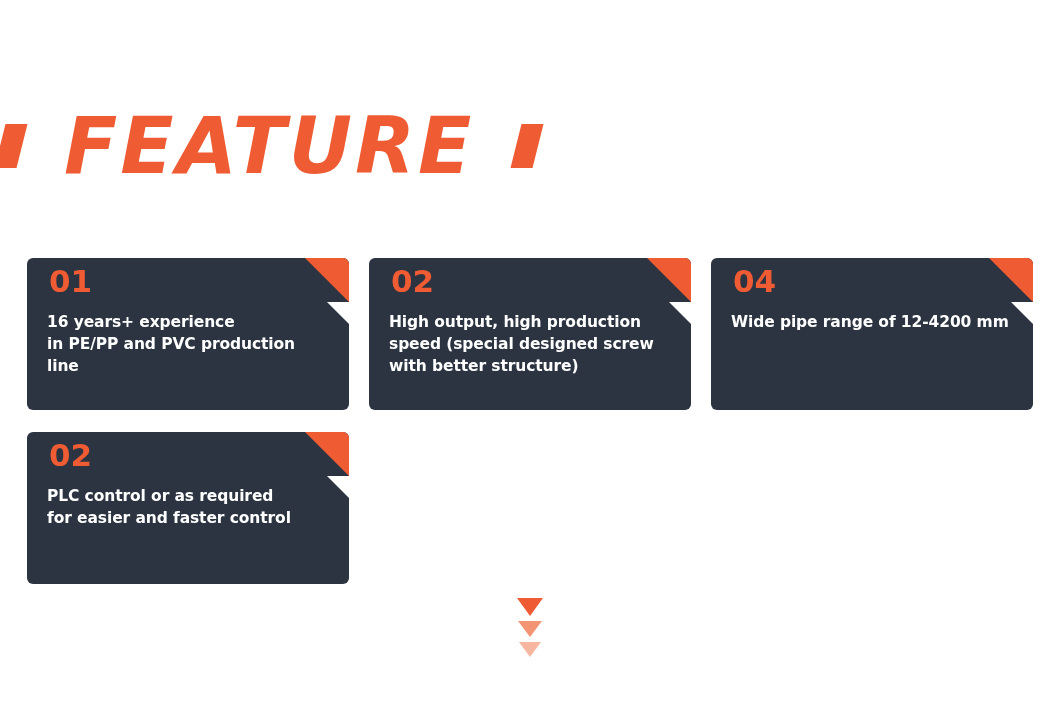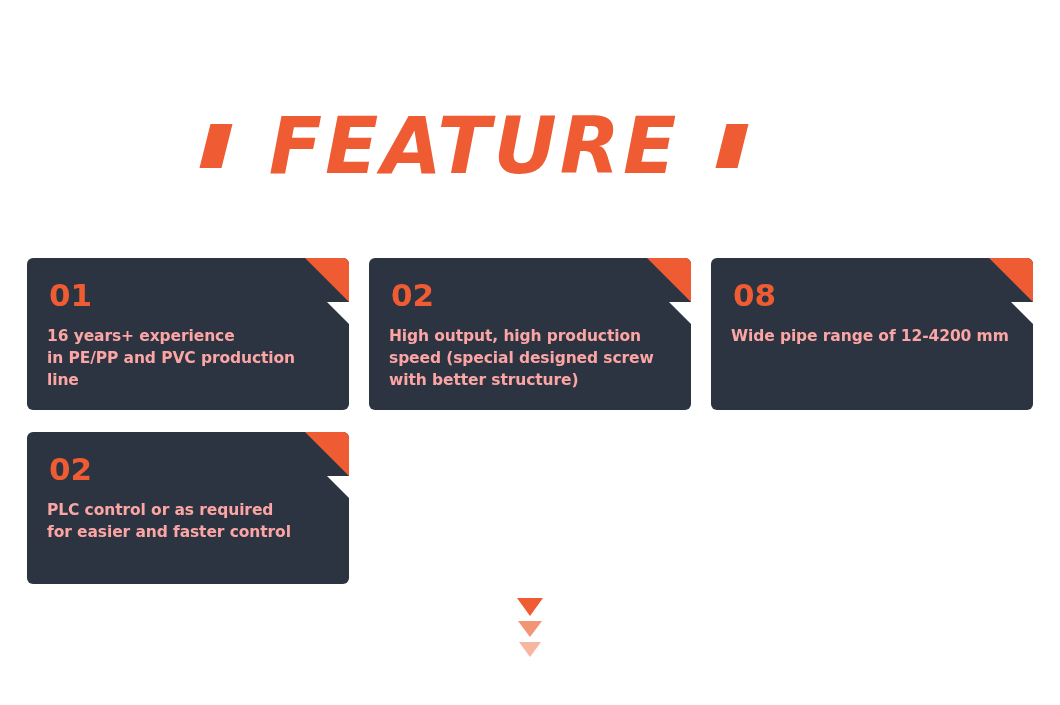--- a/index.html
+++ b/index.html
@@ -17,21 +17,20 @@
 
   
   .header {
     position: absolute;
     left: 0;
     top: 96px;
     width: 948px;
     height: 100px;
     display: flex;
     align-items: center;
-    justify-content: center;
     gap: 42px;
   }
   .slash {
     width: 22px;
     height: 44px;
     background: #ef5b33;
     transform: skewX(-14deg);
     flex: 0 0 auto;
   }
   .title {
@@ -55,36 +54,36 @@
     grid-template-columns: repeat(3, 322px);
     grid-column-gap: 20px;
     grid-row-gap: 22px;
   }
   .card {
     position: relative;
     height: 152px;
     background: #2b3440;
     border-radius: 6px;
     overflow: hidden;
-    padding: 18px 20px 0 20px;
+    padding: 4px 20px 0 20px;
     box-sizing: border-box;
   }
   .card-num {
     font-family: "DejaVu Sans", sans-serif;
     font-size: 31px;
     font-weight: bold;
     color: #ef5b33;
     line-height: 1;
     margin: 4px 0 14px 2px;
   }
   .card-text {
     font-family: "DejaVu Sans", sans-serif;
     font-size: 15.5px;
     font-weight: bold;
-    color: #fca5a5;
+    color: #ffffff;
     line-height: 1.42;
     white-space: pre-line;
     letter-spacing: -0.1px;
   }
   
   .fold {
     position: absolute;
     top: 0;
     right: 0;
     width: 0;
@@ -151,21 +150,21 @@
     <div class="card-num">02</div>
     <div class="card-text">High output, high production
 speed (special designed screw
 with better structure)</div>
   </div>
 
   <div class="card">
     <div class="fold">
         <span class="fold-inner"></span>
       </div>
-    <div class="card-num">08</div>
+    <div class="card-num">04</div>
     <div class="card-text">Wide pipe range of 12-4200 mm</div>
   </div>
 
 
 
   <div class="card">
     <div class="fold">
         <span class="fold-inner"></span>
       </div>
     <div class="card-num">02</div>

